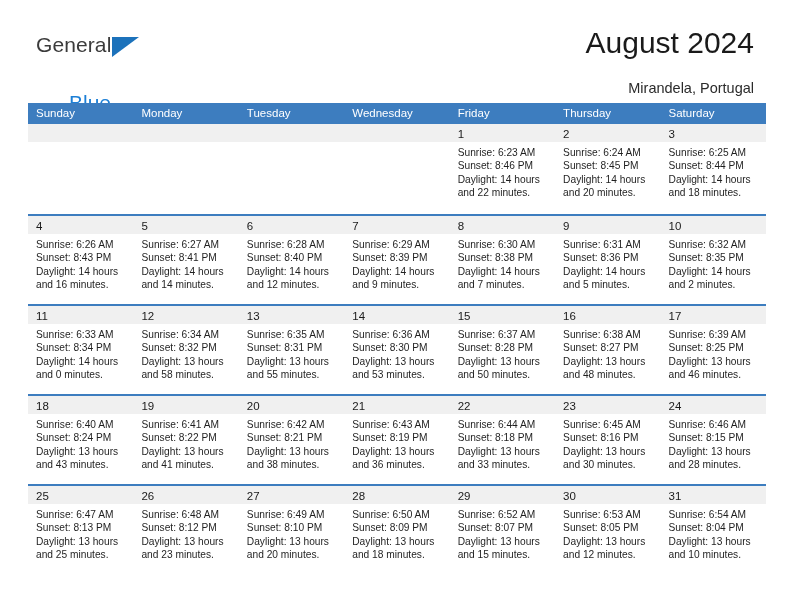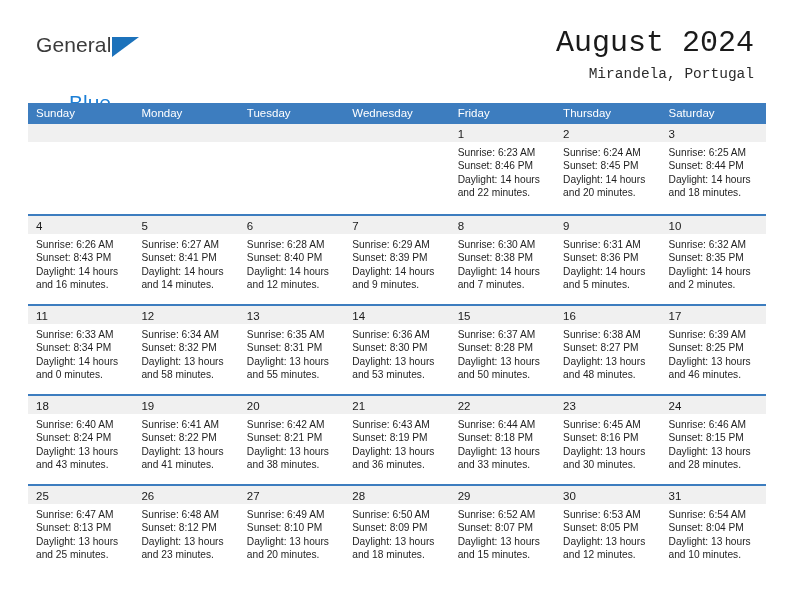--- a/index.html
+++ b/index.html
@@ -63,34 +63,33 @@
     color: #1c7fd6;
     line-height: 22px;
     margin-top: 36px;
   }
 
   .title-block {
     position: absolute;
     right: 14px;
     top: 0;
     text-align: right;
-    font-family: Liberation Mono, monospace;
   }
   .cal-title {
     font-size: 30px;
     font-weight: normal;
     color: #1a1a1a;
     line-height: 38px;
     white-space: nowrap;
   }
   .cal-subtitle {
     font-size: 14.5px;
     color: #2b2b2b;
     line-height: 20px;
-    margin-top: 2px;
+    margin-top: 16px;
     white-space: nowrap;
   }
 
   
   .calendar {
     position: absolute;
     left: 28px;
     top: 103px;
     width: 738px;
   }

